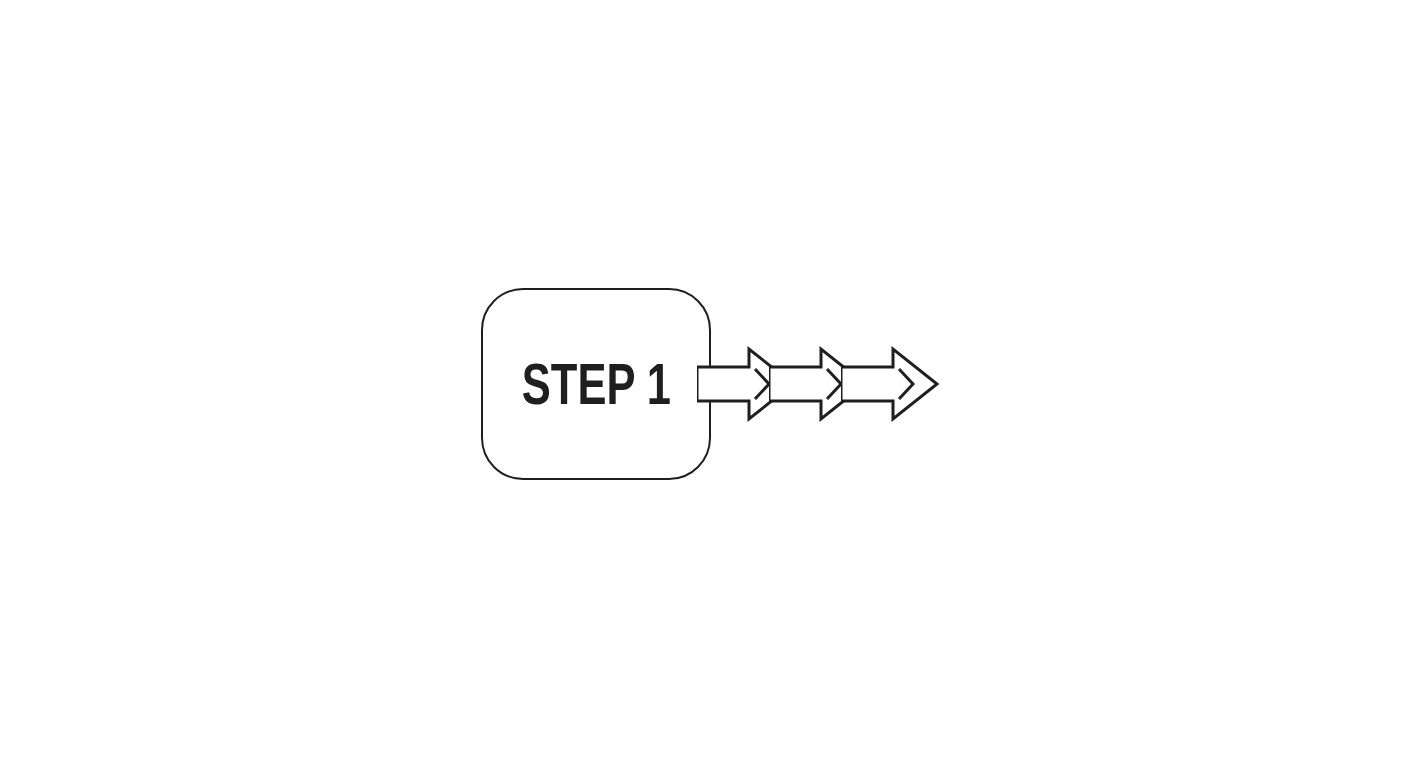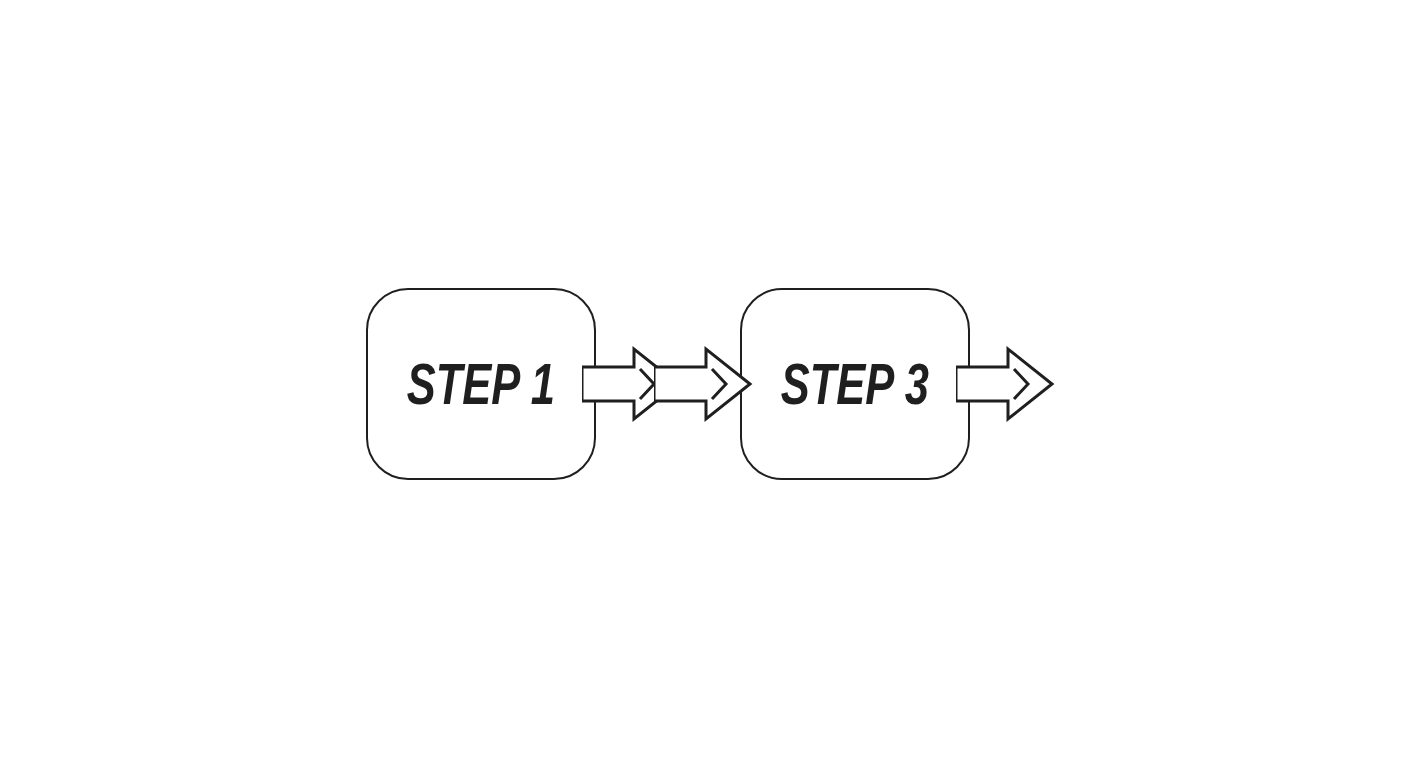--- a/index.html
+++ b/index.html
@@ -16,21 +16,20 @@
     height: 768px;
     display: flex;
     align-items: center;
     justify-content: center;
     background: #ffffff;
   }
   .flow {
     display: flex;
     align-items: center;
     justify-content: center;
-    font-style: italic;
   }
   .step-box {
     position: relative;
     z-index: 1;
     width: 230px;
     height: 192px;
     border: 2.5px solid #1f1f1f;
     border-radius: 42px;
     background: #ffffff;
     display: flex;
@@ -81,23 +80,20 @@
     </div>
 
 
     <div class="arrow-wrap">
       <svg viewBox="0 0 100 88" xmlns="http://www.w3.org/2000/svg" aria-hidden="true">
         <polygon points="0,27 52,27 52,9 96,44 52,79 52,61 0,61" fill="#ffffff" stroke="#1f1f1f" stroke-width="3" stroke-linejoin="miter"></polygon>
         <polyline points="58,29 72,44 58,59" fill="none" stroke="#1f1f1f" stroke-width="3" stroke-linejoin="miter"></polyline>
       </svg>
     </div>
 
-    <div class="step-box">
-      <span class="step-label">STEP 3</span>
-    </div>
 
     <div class="arrow-wrap">
       <svg viewBox="0 0 100 88" xmlns="http://www.w3.org/2000/svg" aria-hidden="true">
         <polygon points="0,27 52,27 52,9 96,44 52,79 52,61 0,61" fill="#ffffff" stroke="#1f1f1f" stroke-width="3" stroke-linejoin="miter"></polygon>
         <polyline points="58,29 72,44 58,59" fill="none" stroke="#1f1f1f" stroke-width="3" stroke-linejoin="miter"></polyline>
       </svg>
     </div>
 
 
   </div>

